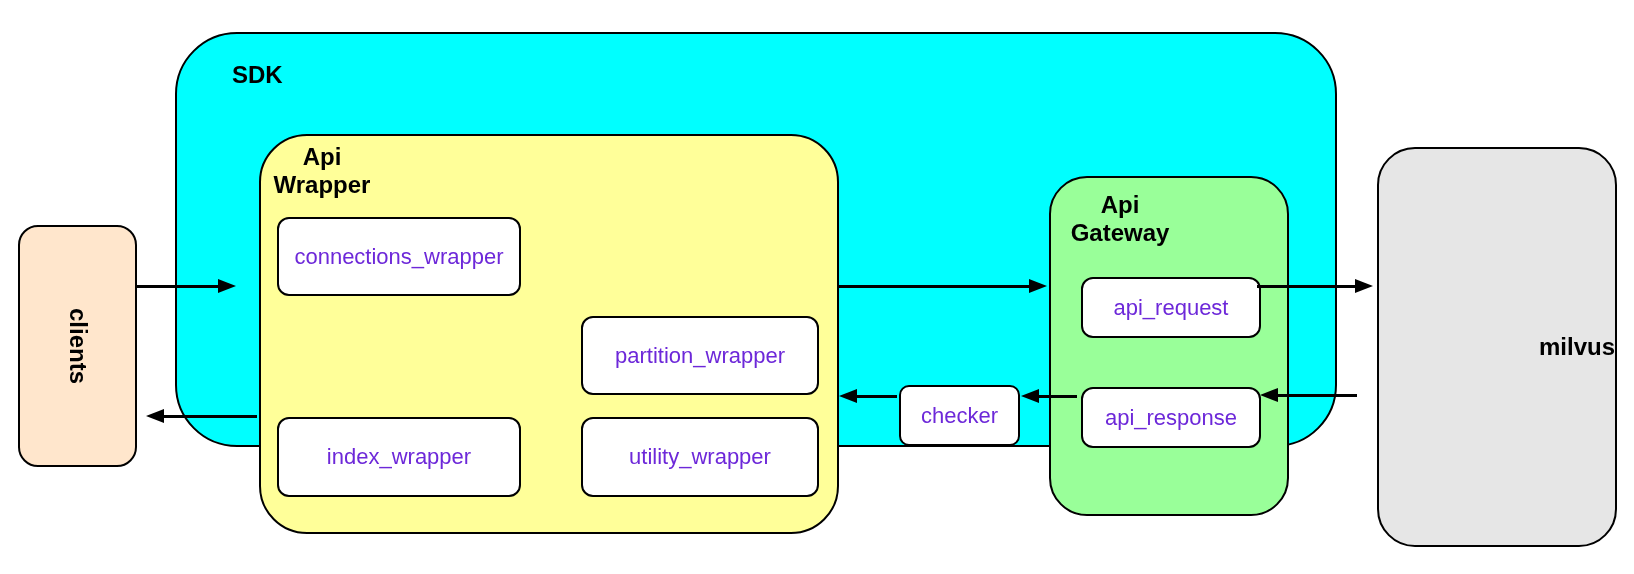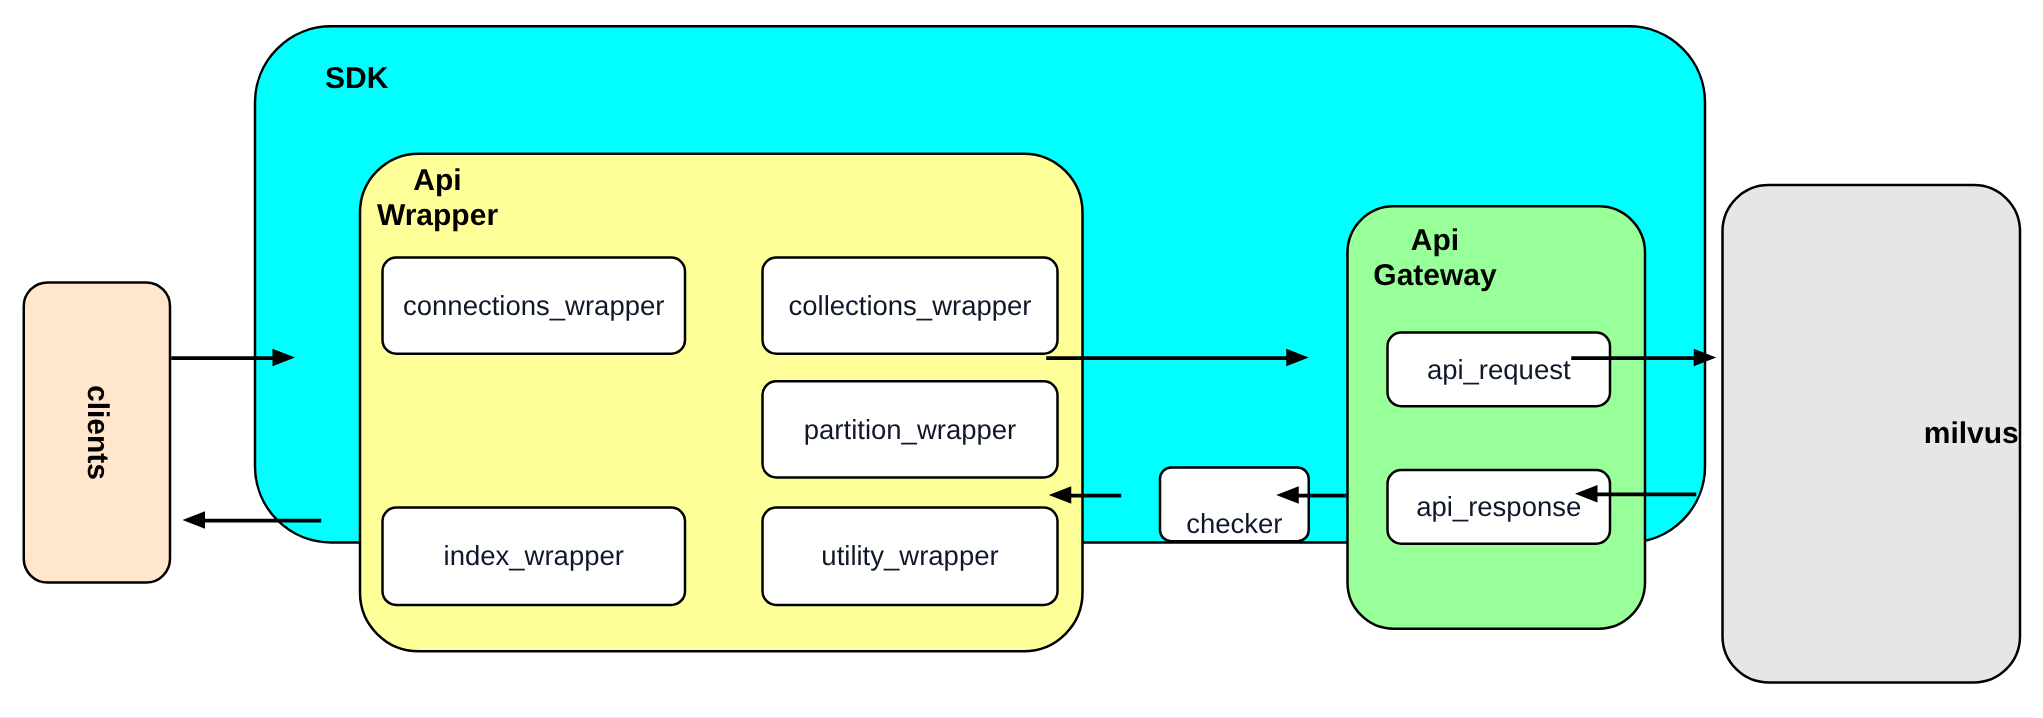--- a/index.html
+++ b/index.html
@@ -11,24 +11,23 @@
     width: 1634px;
     height: 574px;
     background: var(--canvas, #ffffff);
     overflow: hidden;
   }
 
   
   .shape { position: absolute; border: 2.5px solid var(--stroke, #000); }
 
   .sdk {
-    left: 175px; top: 20px; width: 1162px; height: 415px;
+    left: 175px; top: 32px; width: 1162px; height: 415px;
     background: var(--sdk-fill, #00ffff);
     border-radius: 62px;
-    margin-left: 28px;
   }
   .api-wrapper {
     left: 82px; top: 100px; width: 580px; height: 400px;
     background: var(--wrapper-fill, #ffff99);
     border-radius: 48px;
   }
   .api-gateway {
     left: 872px; top: 142px; width: 240px; height: 340px;
     background: var(--gateway-fill, #99ff99);
     border-radius: 38px;
@@ -46,23 +45,23 @@
     display: flex; align-items: center; justify-content: flex-end;
   }
 
   
   .box {
     position: absolute;
     background: var(--node-fill, #ffffff);
     border: 2.5px solid var(--stroke, #000);
     border-radius: 12px;
     display: flex; align-items: center; justify-content: center;
-    font-size: 22px; color: #0f172a;
+    font-size: 22px; color: #6d28d9;
   }
-  .checker { left: 722px; top: 351px; width: 121px; height: 61px; border-radius: 10px; align-items: flex-end; }
+  .checker { left: 722px; top: 351px; width: 121px; height: 61px; border-radius: 10px; }
 
   
   .c-label {
     position: absolute;
     font-weight: 700; font-size: 24px; color: #000;
     line-height: 1.18; white-space: pre-line;
   }
   .sdk-label { left: 55px; top: 27px; }
   .wrapper-label { left: 0; top: 7px; width: 122px; text-align: center; }
   .gateway-label { left: 0; top: 13px; width: 138px; text-align: center; }
@@ -95,23 +94,20 @@
   <div class="shape sdk">
     <span class="c-label sdk-label">SDK</span>
 
     <div class="shape api-wrapper">
       <span class="c-label wrapper-label">Api
 Wrapper</span>
 
       <div class="box" style="left:16px; top:81px; width:244px; height:79px">
         <span>connections_wrapper</span>
       </div>
-      <div class="box" style="left:320px; top:81px; width:238px; height:79px">
-        <span>collections_wrapper</span>
-      </div>
       <div class="box" style="left:320px; top:180px; width:238px; height:79px">
         <span>partition_wrapper</span>
       </div>
       <div class="box" style="left:16px; top:281px; width:244px; height:80px">
         <span>index_wrapper</span>
       </div>
       <div class="box" style="left:320px; top:281px; width:238px; height:80px">
         <span>utility_wrapper</span>
       </div>
     </div>

